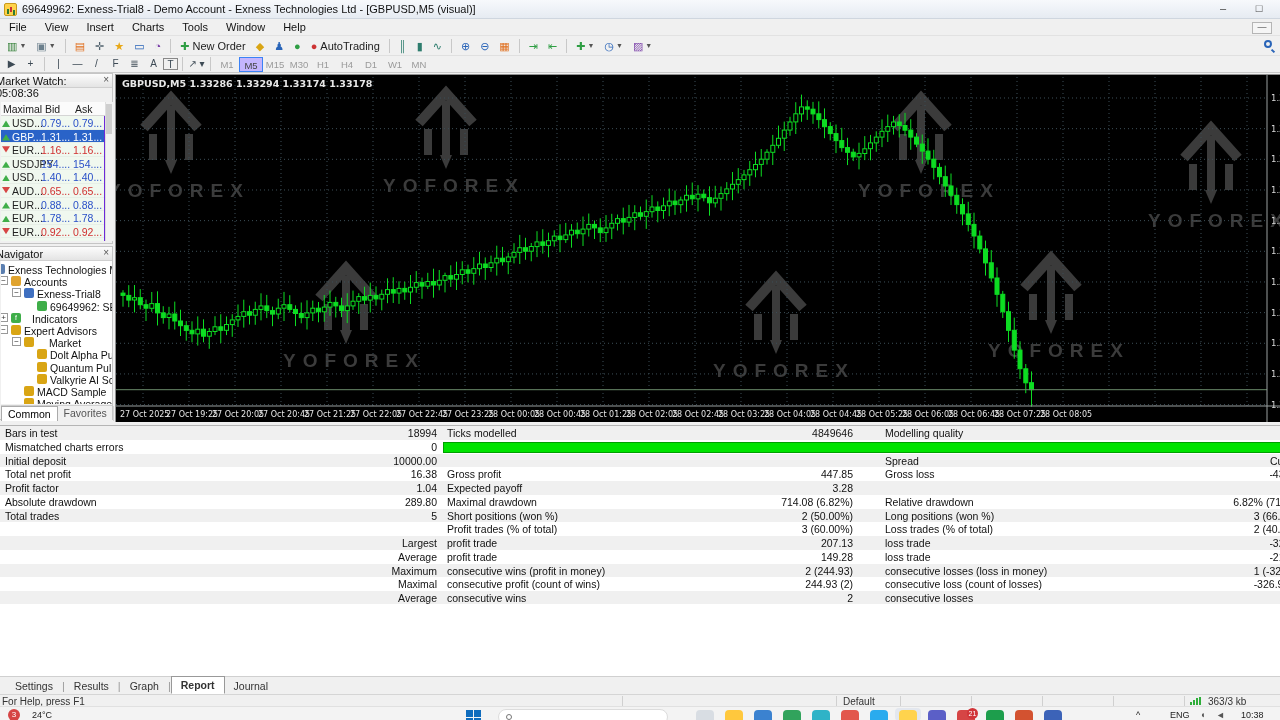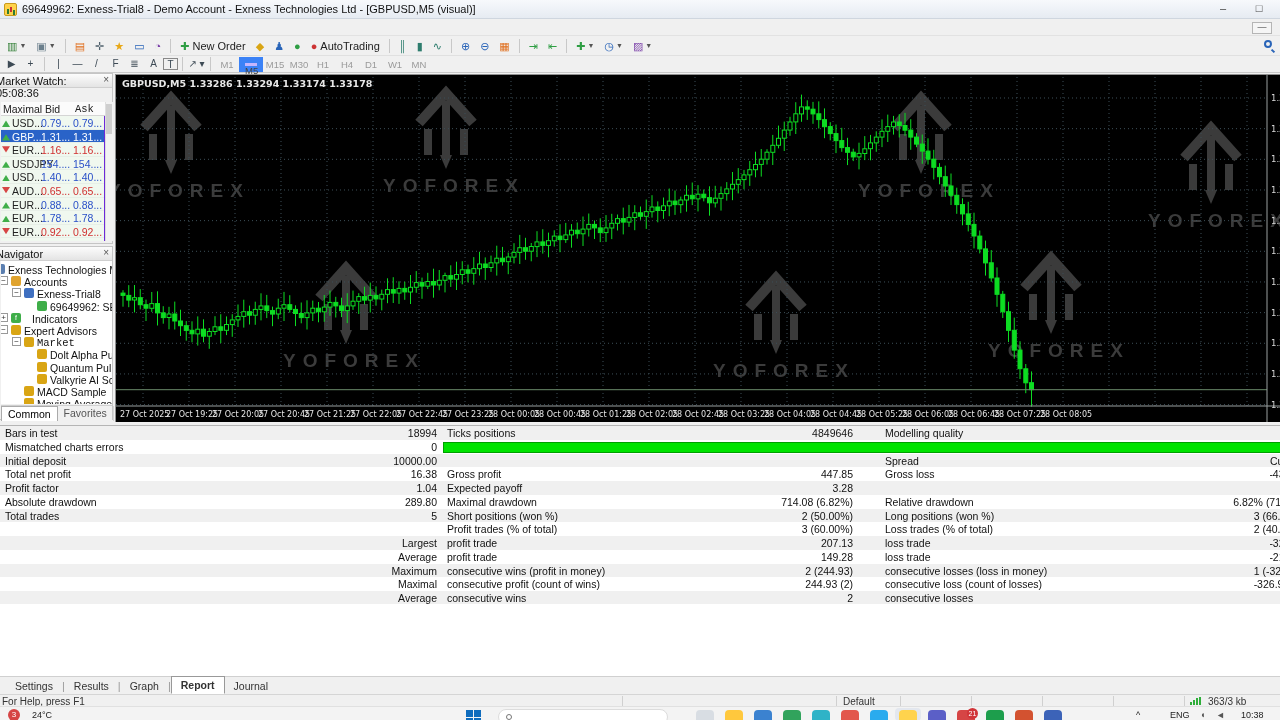--- a/index.html
+++ b/index.html
@@ -20,21 +20,21 @@
   #mdi-min { right:8px; top:3px; width:20px; height:12px; border:1px solid #b5b5b5; background:#f5f5f5; text-align:center; line-height:8px; font-size:9px; color:#555; }
   
   #toolbar1 { left:0; top:36px; width:1280px; height:20px; background:#f0f0f0; border-bottom:1px solid #e0e0e0; padding-left:2px; display:flex; align-items:center; }
   #toolbar2 { left:0; top:56px; width:1280px; height:17px; background:#f0f0f0; border-bottom:1px solid #c9c9c9; padding-left:2px; display:flex; align-items:center; }
   .tbtn { display:inline-flex; align-items:center; height:18px; padding:0 3px; border:1px solid transparent; border-radius:2px; margin:0 1px; white-space:nowrap; }
   .tglyph { font-size:11px; line-height:16px; }
   .tlabel { margin-left:3px; font-size:11px; color:#222; }
   .dd { font-size:7px; color:#555; margin-left:2px; }
   .tsep { width:1px; height:14px; background:#c8c8c8; margin:0 4px; display:inline-block; }
   .tf-btn { display:inline-block; width:24px; height:15px; text-align:center; line-height:15px; font-size:9.5px; color:#9a9a9a; }
-  .tf-btn.active { background:#c4b5fd; border:6px solid #3b82f6; color:#444; }
+  .tf-btn.active { background:#c4b5fd; border:1px solid #3b82f6; color:#444; }
   .dbtn { display:inline-block; width:19px; height:15px; text-align:center; line-height:14px; font-size:10px; color:#3d4a55; }
   
   .panel { background:#f0f0f0; border:1px solid #c5c5c5; }
   .panel-title { height:14px; background:linear-gradient(#fcfcfc,#e4e4e4); border-bottom:1px solid #cfcfcf; padding:1px 4px 0 3px; }
   .panel-x { position:absolute; right:3px; top:1px; color:#555; font-size:10px; line-height:10px; }
   #mw-head { position:absolute; left:0; top:14px; width:111px; height:14px; background:#fbfbfb; border-bottom:1px solid #d5d5d5; }
   .mw-hcell { position:absolute; top:1px; font-size:10.5px; color:#222; }
   #mw-rows { position:absolute; left:0; top:28px; width:111px; height:125px; overflow:hidden; background:#6d28d9; }
   .mw-row { position:relative; width:103px; height:13.6px; background:#f0f8ef; border-bottom:1px solid #e7efe7; }
   .mw-row.selected { background:#2a63c8; }
@@ -88,20 +88,21 @@
 <body>
 
 <div id="titlebar" class="abs">
   <div id="title-icon" class="abs"></div>
   <div id="title-text" class="abs">69649962: Exness-Trial8 - Demo Account - Exness Technologies Ltd - [GBPUSD,M5 (visual)]</div>
   <div class="winbtn abs" style="left:1208px">–</div>
   <div class="winbtn abs" style="left:1244px">□</div>
 </div>
 
 <div id="menubar" class="abs">
+  <span id="menu-items"><span class="menu-item">File</span><span class="menu-item">View</span><span class="menu-item">Insert</span><span class="menu-item">Charts</span><span class="menu-item">Tools</span><span class="menu-item">Window</span><span class="menu-item">Help</span></span>
   <div id="mdi-min" class="abs">—</div>
 </div>
 
 <div id="toolbar1" class="abs">
     <span class="tbtn">
       <span class="tglyph" style="color: rgb(47, 125, 51);">▥</span>
       <span class="dd">▼</span>
     </span>
     <span class="tbtn">
       <span class="tglyph" style="color: rgb(107, 127, 140);">▣</span>
@@ -211,21 +212,21 @@
 
 <div class="panel abs" style="left:-8px;top:73px;width:121px;height:171px">
   <div class="panel-title">
     <span>Market Watch: 05:08:36</span>
     <span class="panel-x">×</span>
   </div>
   <div style="position:absolute;left:8px;top:14px;width:112px;bottom:16px">
     <div id="mw-head">
         <span class="mw-hcell" style="left: 2px;">Maximal</span>
         <span class="mw-hcell" style="left: 44px;">Bid</span>
-        <span class="mw-hcell" style="left: 74px; font-family: Liberation Mono, monospace;">Ask</span>
+        <span class="mw-hcell" style="left: 74px;">Ask</span>
       </div>
     <div id="mw-rows">
         <div class="mw-row">
           <span class="mw-icon" style="background: rgb(63, 174, 73); clip-path: polygon(0px 100%, 50% 20%, 100% 100%);"></span>
           <span class="mwc" style="left: 11px; color: rgb(34, 34, 34);">USD...</span>
           <span class="mwc" style="left: 40px; color: rgb(42, 80, 200);">0.79...</span>
           <span class="mwc" style="left: 72px; color: rgb(42, 80, 200);">0.79...</span>
         </div>
         <div class="mw-row selected">
           <span class="mw-icon" style="background: rgb(63, 174, 73); clip-path: polygon(0px 100%, 50% 20%, 100% 100%);"></span>
@@ -309,21 +310,21 @@
         <span class="nav-ico" style="left: 36px; top: 39.6px; background: rgb(63, 174, 73);"></span>
         <span class="nav-item" style="left: 49px; top: 39.6px;">69649962: SEC</span>
         <span class="nav-exp" style="left: -2px; top: 51.8px;">+</span>
         <span class="nav-ico" style="left: 10px; top: 51.8px; background: rgb(63, 174, 73);">f</span>
         <span class="nav-item" style="left: 23px; top: 51.8px; margin-left: 8px;">Indicators</span>
         <span class="nav-exp" style="left: -2px; top: 64px;">−</span>
         <span class="nav-ico" style="left: 10px; top: 64px; background: rgb(217, 165, 20);"></span>
         <span class="nav-item" style="left: 23px; top: 64px;">Expert Advisors</span>
         <span class="nav-exp" style="left: 11px; top: 76.2px;">−</span>
         <span class="nav-ico" style="left: 23px; top: 76.2px; background: rgb(217, 165, 20);"></span>
-        <span class="nav-item" style="left: 36px; top: 76.2px; font-family: Liberation Mono, monospace;">Market</span>
+        <span class="nav-item" style="left: 48px; top: 76.2px;">Market</span>
         <span class="nav-ico" style="left: 36px; top: 88.4px; background: rgb(217, 165, 20);"></span>
         <span class="nav-item" style="left: 49px; top: 88.4px;">Dolt Alpha Pu</span>
         <span class="nav-ico" style="left: 36px; top: 100.6px; background: rgb(217, 165, 20);"></span>
         <span class="nav-item" style="left: 49px; top: 100.6px;">Quantum Pul</span>
         <span class="nav-ico" style="left: 36px; top: 112.8px; background: rgb(217, 165, 20);"></span>
         <span class="nav-item" style="left: 49px; top: 112.8px;">Valkyrie AI Sc</span>
         <span class="nav-ico" style="left: 23px; top: 125px; background: rgb(217, 165, 20);"></span>
         <span class="nav-item" style="left: 36px; top: 125px;">MACD Sample</span>
         <span class="nav-ico" style="left: 23px; top: 137.2px; background: rgb(217, 165, 20);"></span>
         <span class="nav-item" style="left: 36px; top: 137.2px;">Moving Average</span>
@@ -779,21 +780,21 @@
       <text x="924" y="342" font-size="8" fill="#e6e6e6">28 Oct 08:05</text>
       <text x="6" y="12" font-size="9.5" fill="#e8e8e8" font-weight="bold">GBPUSD,M5  1.33286 1.33294 1.33174 1.33178</text>
     </svg>
 </div>
 
 <div id="report" class="abs">
 
 <div class="rrow alt">
       <span class="rc" style="left: 13px;">Bars in test</span>
       <span class="rc v" style="left: 200px; width: 245px;">18994</span>
-      <span class="rc" style="left: 455px;">Ticks positions</span>
+      <span class="rc" style="left: 455px;">Ticks modelled</span>
       <span class="rc v" style="left: 600px; width: 261px;">4849646</span>
       <span class="rc" style="left: 893px;">Modelling quality</span>
     </div>
     <div class="rrow">
       <span class="rc" style="left: 13px;">Mismatched charts errors</span>
       <span class="rc v" style="left: 200px; width: 245px;">0</span>
     </div>
     <div class="rrow alt">
       <span class="rc" style="left: 13px;">Initial deposit</span>
       <span class="rc v" style="left: 200px; width: 245px;">10000.00</span>

